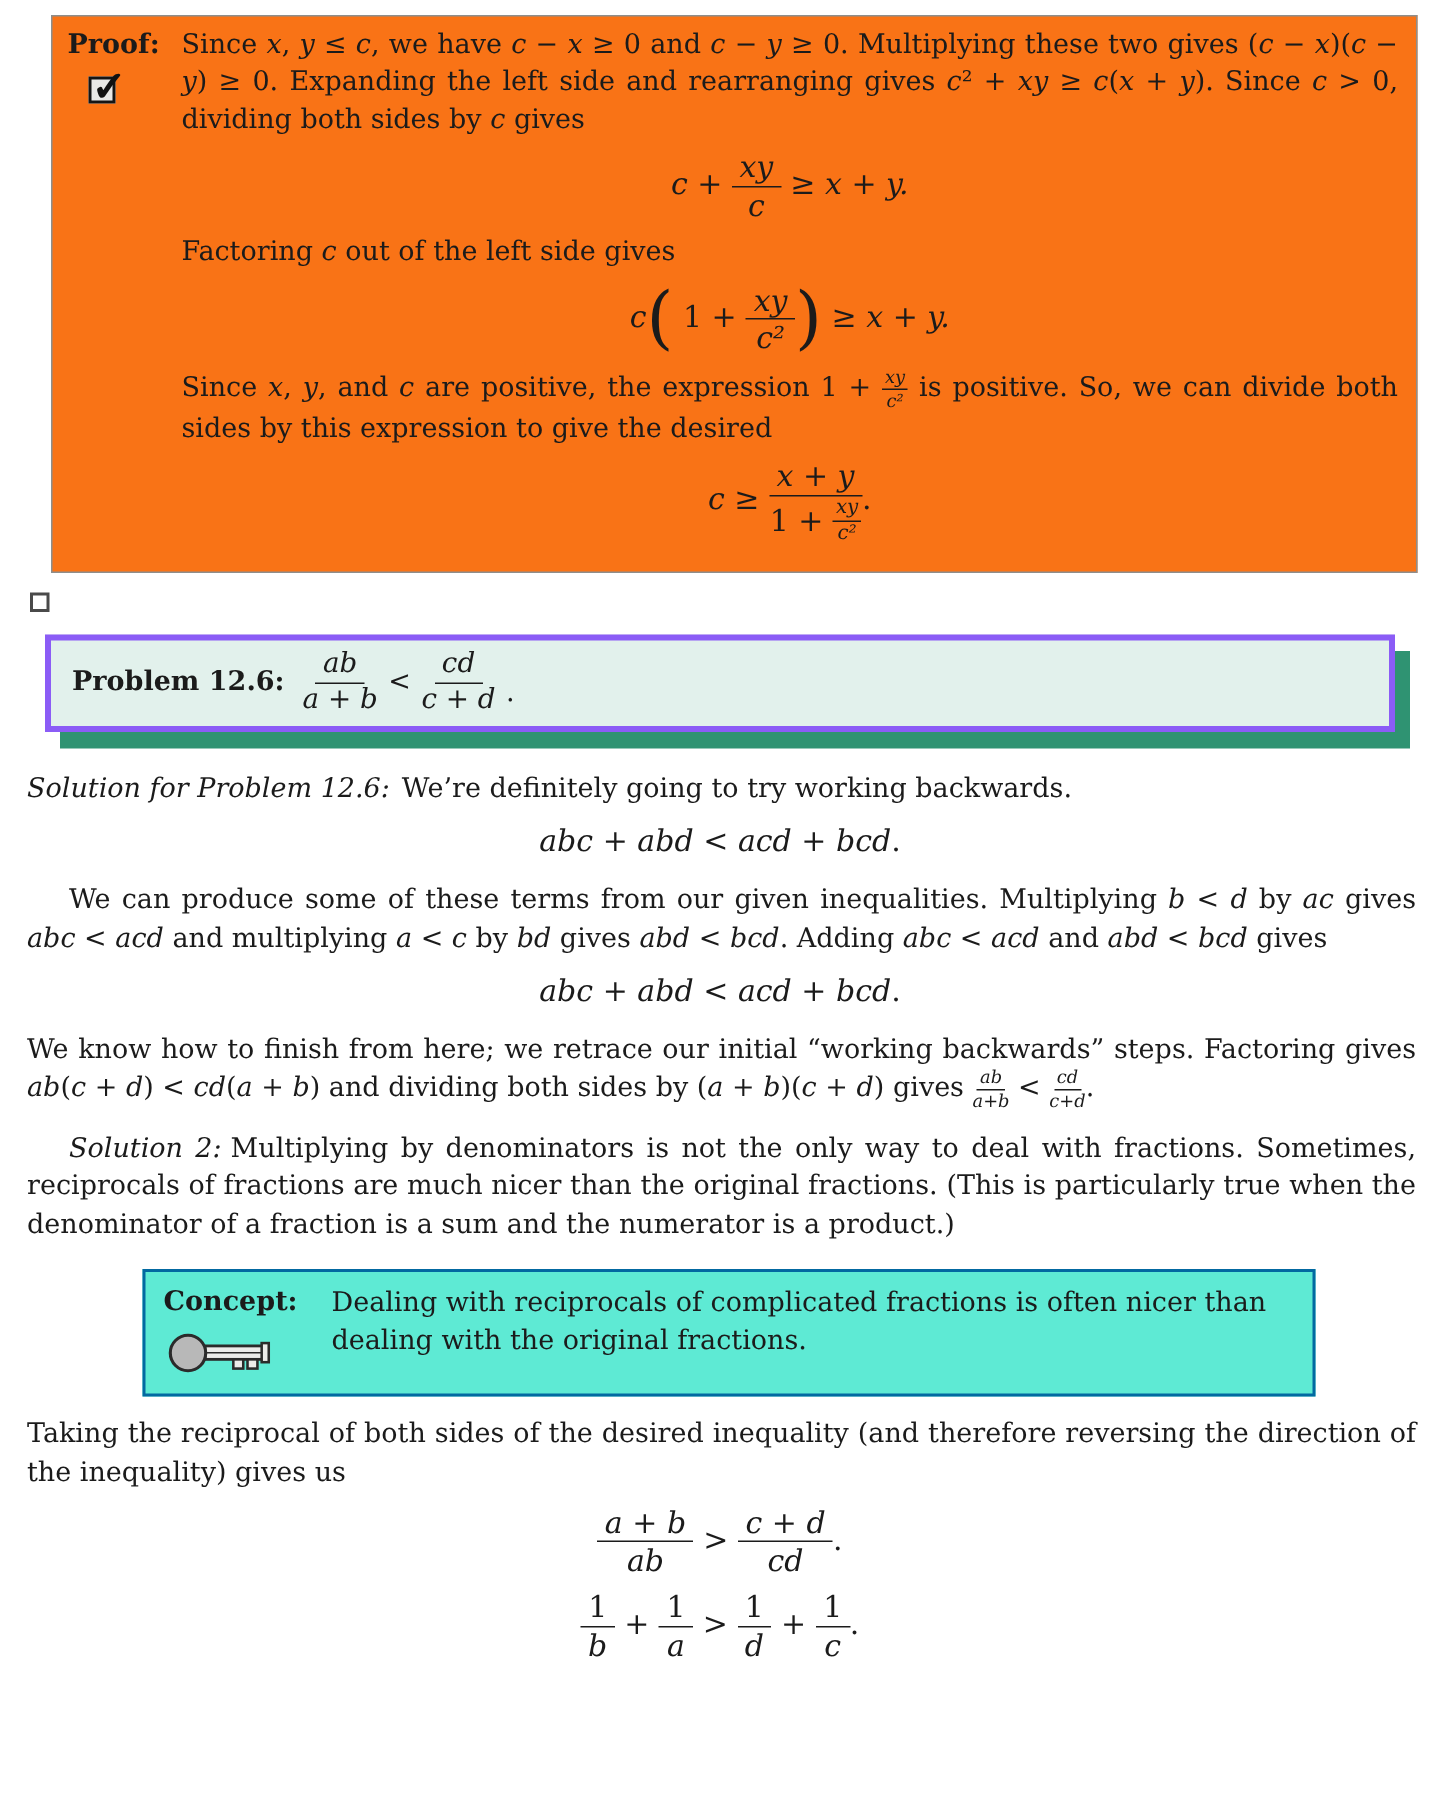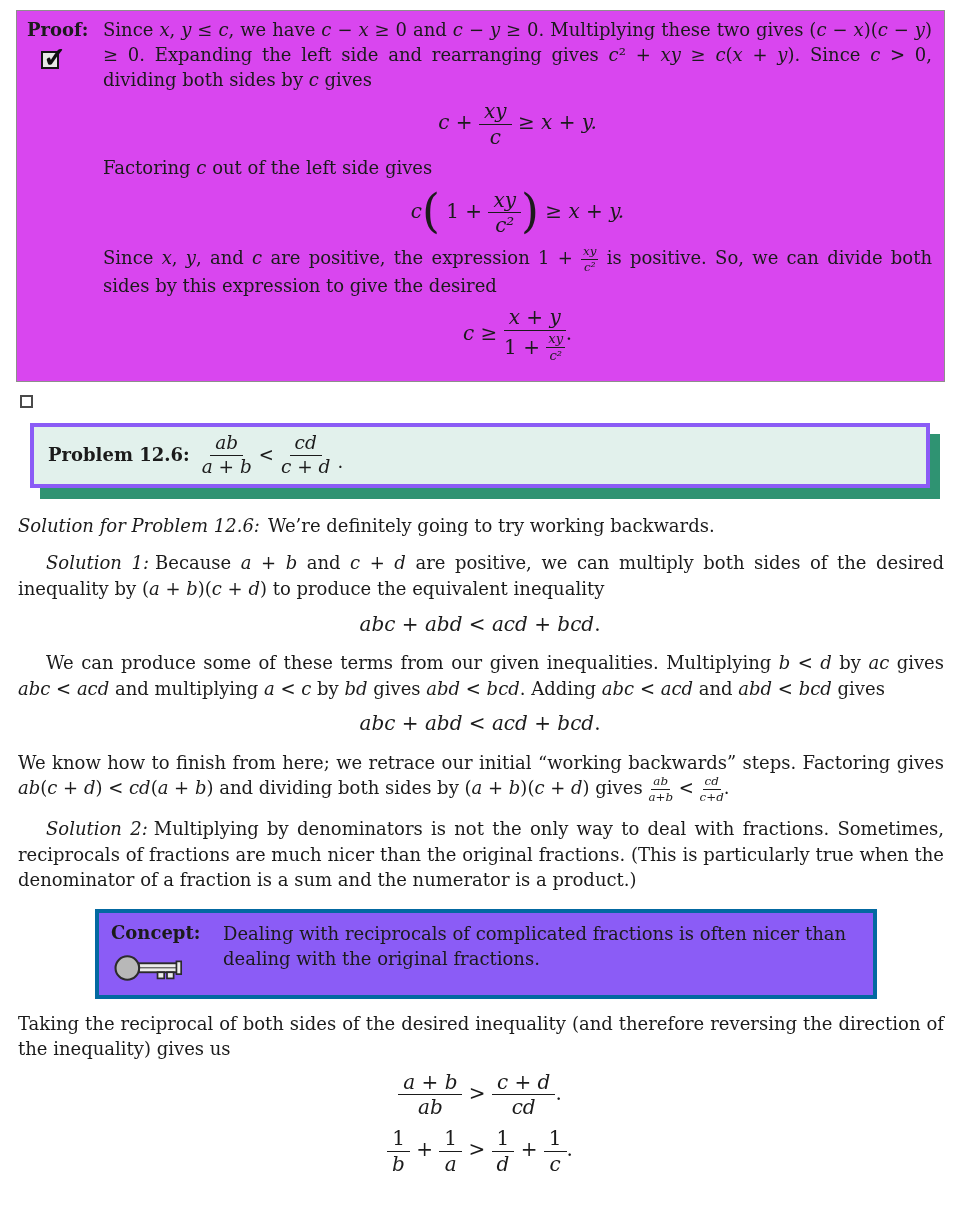--- a/index.html
+++ b/index.html
@@ -20,21 +20,21 @@
   .mi { font-style: italic; }
   .ifrac { display: inline-flex; flex-direction: column; align-items: center;
            vertical-align: middle; line-height: 1.08; font-size: 0.66em; font-style: italic; }
   .ifrac .fn { border-bottom: 1px solid #1b1b1b; padding: 0 2px 1px; }
   .ifrac .fd { padding-top: 1px; }
   .eq { text-align: center; margin: 8px 0; font-size: 20px; }
   .bigparen { font-size: 46px; font-style: normal; font-weight: 400;
               vertical-align: middle; line-height: 0; position: relative; top: -2px; }
 
   
-  .proof-box { margin: 10px 15px 0 16px; background: #d946ef;
+  .proof-box { margin: 10px 15px 0 34px; background: #f97316;
                border: 1px solid #8e8e8c; padding: 7px 12px 10px 8px;
                display: flex; }
   .proof-left { flex: none; width: 78px; }
   .proof-label { font-weight: bold; padding-left: 2px; }
   .checkbox { position: relative; display: inline-block; width: 18px; height: 18px;
               border: 2.4px solid #151515; margin: 8px 0 0 16px; background: #e8e8e6; }
   .check { position: absolute; left: 0px; top: -14px; font-size: 28px; font-weight: bold;
            font-style: normal; color: #111; }
   .proof-body { flex: 1; }
   .proof-body p { margin: 0; text-align: justify; }
@@ -55,22 +55,22 @@
 
   
   .lead { margin: 26px 16px 0 18px; }
   .lead .lbl { margin-right: 8px; }
   .para { margin: 12px 16px 0 18px; text-align: justify; line-height: 1.42; }
   .para.indent { text-indent: 28px; }
   .para .lbl { margin-right: 6px; }
   .flow-eq { margin: 9px 0; }
 
   
-  .concept-box { margin: 16px 0 0 95px; width: 782px; background: #8b5cf6;
-                 border: 4px solid #0369a1; padding: 8px 12px 10px; display: flex; }
+  .concept-box { margin: 16px 0 0 95px; width: 782px; background: #5eead4;
+                 border: 2px solid #0369a1; padding: 8px 12px 10px; display: flex; }
   .concept-left { flex: none; width: 112px; }
   .concept-label { font-weight: bold; }
   .key-svg { display: block; margin: 5px 0 0 2px; }
   .concept-text { flex: 1; line-height: 1.42; }
 
   .closing-eq .frac { font-size: 20px; }
   .tight { margin-top: 4px; }
 </style>
 </head>
 <body>
@@ -130,21 +130,20 @@
     <span class="mo">&lt;</span>
     <span class="frac">
         <span class="num">cd</span>
         <span class="den">c + d</span>
       </span>
     <span class="prob-period">.</span>
   </div>
 
   <p class="lead"><i class="lbl">Solution for Problem 12.6:</i><span>We’re definitely going to try working backwards.</span></p>
 
-  <p class="para indent"><i class="lbl">Solution 1:</i><span>Because <i>a</i> + <i>b</i> and <i>c</i> + <i>d</i> are positive, we can multiply both sides of the desired inequality by (<i>a</i> + <i>b</i>)(<i>c</i> + <i>d</i>) to produce the equivalent inequality</span></p>
 
   <div class="eq flow-eq"><i>abc</i> + <i>abd</i> &lt; <i>acd</i> + <i>bcd</i>.</div>
 
   <p class="para indent">We can produce some of these terms from our given inequalities.  Multiplying <i>b</i> &lt; <i>d</i> by <i>ac</i> gives <i>abc</i> &lt; <i>acd</i> and multiplying <i>a</i> &lt; <i>c</i> by <i>bd</i> gives <i>abd</i> &lt; <i>bcd</i>. Adding <i>abc</i> &lt; <i>acd</i> and <i>abd</i> &lt; <i>bcd</i> gives</p>
 
   <div class="eq flow-eq"><i>abc</i> + <i>abd</i> &lt; <i>acd</i> + <i>bcd</i>.</div>
 
   <p class="para">We know how to finish from here; we retrace our initial “working backwards” steps.  Factoring gives <i>ab</i>(<i>c</i> + <i>d</i>) &lt; <i>cd</i>(<i>a</i> + <i>b</i>) and dividing both sides by (<i>a</i> + <i>b</i>)(<i>c</i> + <i>d</i>) gives <span class="ifrac">
         <span class="fn">ab</span>
         <span class="fd">a+b</span>

